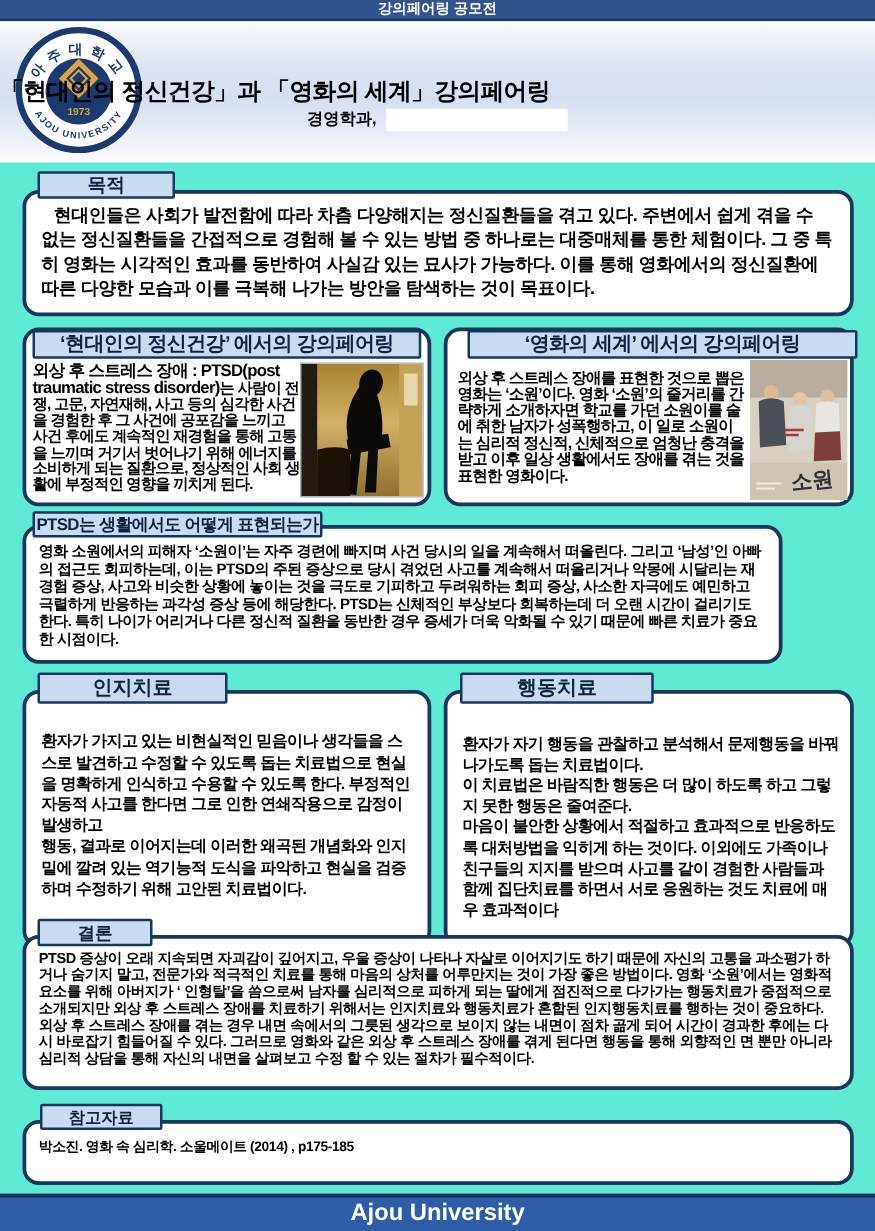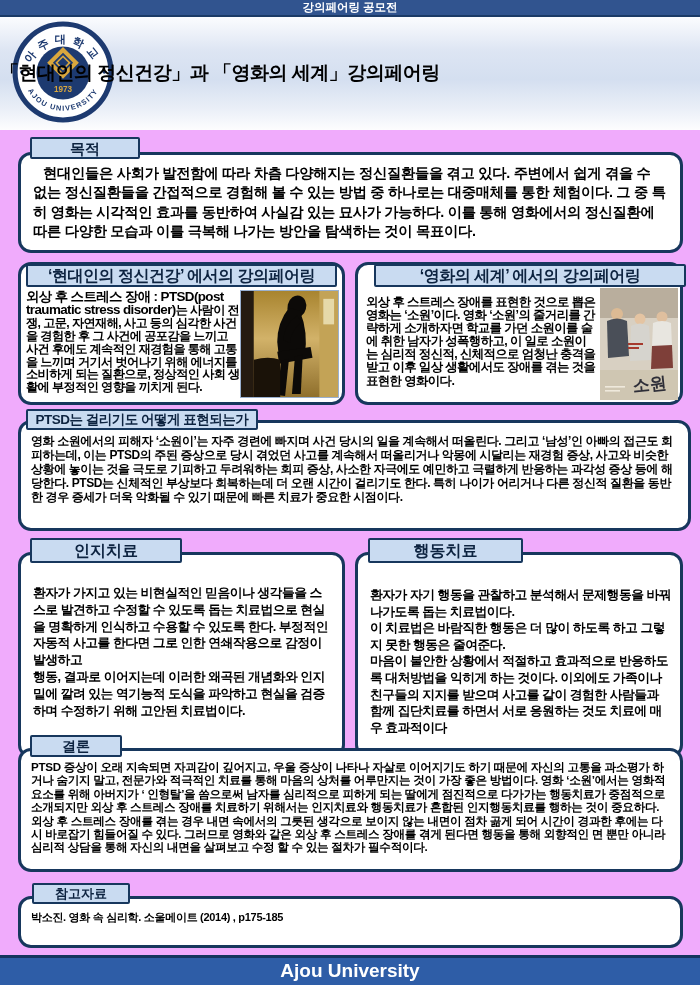--- a/index.html
+++ b/index.html
@@ -1,20 +1,20 @@
 <!DOCTYPE html>
 <html><head>
 <meta charset="utf-8">
 <style>
   * { margin:0; padding:0; box-sizing:border-box; }
   html,body { background:#dcdcdc; }
   body { font-family:"Liberation Sans","DejaVu Sans",sans-serif; }
   #poster {
     position:relative; width:700px; height:985px; margin:0 auto;
-    background:#f0abfc; overflow:hidden;
+    background:#5eead4; overflow:hidden;
   }
   
   .topbar {
     position:absolute; left:0; top:0; width:700px; height:17px;
     background:#31548f; border-bottom:2px solid #1b3a66;
     color:#fff; font-size:11.5px; font-weight:700; text-align:center; line-height:15px;
   }
   
   .header {
     position:absolute; left:0; top:17px; width:700px; height:113px;
@@ -56,21 +56,21 @@
   .tab-pl { left:26px; top:264px; width:311px; height:23px; font-size:16px; line-height:20px; letter-spacing:-0.5px; }
   .txt-pl { position:absolute; left:26px; top:291px; width:214px; font-size:12.2px; line-height:12.9px; letter-spacing:-0.6px; z-index:2; }
   .txt-pl .lead { font-size:13.4px; font-weight:800; }
   .img-silhouette { position:absolute; left:240px; top:290px; width:99px; height:108px; z-index:2; border:1px solid #9ab0cf; }
   .box-pr { left:355px; top:262px; width:328px; height:143px; }
   .tab-pr { left:363px; top:264px; width:312px; height:23px; font-size:16px; line-height:20px; letter-spacing:-0.5px;margin-left:11px; }
   .txt-pr { position:absolute; left:366px; top:296px; width:230px; font-size:12.4px; line-height:13.1px; letter-spacing:-0.6px; z-index:2; }
   .img-poster { position:absolute; left:600px; top:288px; width:78px; height:112px; z-index:2; }
   
   .tab-ex { left:26px; top:409px; width:232px; height:21px; font-size:13.5px; line-height:18px; letter-spacing:-0.5px; }
-  .box-ex { left:18px; top:420px; width:673px; height:111px; }
+  .box-ex { left:18px; top:420px; width:608px; height:111px; }
   .txt-ex { padding:12px 10px 0 10px; font-size:12px; line-height:13.9px; letter-spacing:-0.4px; }
   
   .tab-cog { left:30px; top:538px; width:152px; height:25px; font-size:16px; line-height:21px; }
   .box-cog { left:18px; top:552px; width:327px; height:206px; }
   .txt-cog { padding:30px 8px 0 12px; font-size:12.8px; line-height:16.8px; letter-spacing:-0.5px; white-space:pre-line; }
   .tab-beh { left:368px; top:538px; width:155px; height:25px; font-size:16px; line-height:21px; }
   .box-beh { left:355px; top:552px; width:328px; height:206px; }
   .txt-beh { padding:32px 8px 0 12px; font-size:12.8px; line-height:16.6px; letter-spacing:-0.5px; white-space:pre-line; }
   
   .tab-con { left:30px; top:735px; width:92px; height:22px; font-size:14px; line-height:18px; }
@@ -110,20 +110,23 @@
         <textPath href="#arcBot" startOffset="50%" text-anchor="middle">AJOU UNIVERSITY</textPath>
       </text>
       <circle cx="9.5" cy="50" r="1.6" fill="#1d3a70"></circle>
       <circle cx="90.5" cy="50" r="1.6" fill="#1d3a70"></circle>
       <circle cx="50" cy="51" r="26" fill="#1d3a70"></circle>
       <rect x="41" y="32" width="18" height="18" fill="none" stroke="#d9a73e" stroke-width="4" transform="rotate(45 50 41)"></rect>
       <rect x="45.5" y="36.5" width="9" height="9" fill="none" stroke="#d9a73e" stroke-width="1.6" transform="rotate(45 50 41)"></rect>
       <text x="50" y="70" font-size="8" font-weight="bold" fill="#d9a73e" text-anchor="middle">1973</text>
     </svg>
     <div class="h-subtitle">「현대인의 정신건강」과 「영화의 세계」강의페어링</div>
+    <div class="h-dept">
+      <span>경영학과,</span><span class="redacted"></span>
+    </div>
   </div>
 
   <div class="tab tab-purpose">
     <span>목적</span>
   </div>
   <div class="box box-purpose">
     <div class="bodytext txt-purpose">현대인들은 사회가 발전함에 따라 차츰 다양해지는 정신질환들을 겪고 있다. 주변에서 쉽게 겪을 수 없는 정신질환들을 간접적으로 경험해 볼 수 있는 방법 중 하나로는 대중매체를 통한 체험이다. 그 중 특히 영화는 시각적인 효과를 동반하여 사실감 있는 묘사가 가능하다.  이를 통해 영화에서의 정신질환에 따른 다양한 모습과 이를 극복해 나가는 방안을 탐색하는 것이 목표이다.</div>
   </div>
 
   <div class="box box-pl"></div>
@@ -175,21 +178,21 @@
       <path d="M52,58 L72,57 L73,80 L51,81 Z" fill="#7e3f39"></path>
     </g>
     <rect x="28" y="55" width="15" height="2" fill="#a63a2e"></rect>
     <rect x="28" y="59" width="11" height="2" fill="#a63a2e"></rect>
     <text x="50" y="102" font-size="17" font-weight="bold" fill="#2e2e38" text-anchor="middle" transform="rotate(-6 50 100)" font-family="'Liberation Serif','DejaVu Serif',serif">소원</text>
     <rect x="5" y="98" width="20" height="1.6" fill="#efe9dc"></rect>
     <rect x="5" y="102" width="15" height="1.6" fill="#efe9dc"></rect>
   </svg>
 
   <div class="tab tab-ex">
-    <span>PTSD는 걸리기도 어떻게 표현되는가</span>
+    <span>PTSD는 생활에서도 어떻게 표현되는가</span>
   </div>
   <div class="box box-ex">
     <div class="bodytext txt-ex">영화 소원에서의 피해자 ‘소원이’는  자주 경련에 빠지며 사건 당시의 일을 계속해서 떠올린다. 그리고 ‘남성’인 아빠의 접근도 회피하는데, 이는 PTSD의 주된 증상으로 당시 겪었던 사고를 계속해서 떠올리거나 악몽에 시달리는 재경험 증상, 사고와 비슷한 상황에 놓이는 것을 극도로 기피하고 두려워하는 회피 증상, 사소한 자극에도 예민하고 극렬하게 반응하는 과각성 증상 등에 해당한다. PTSD는 신체적인 부상보다 회복하는데 더 오랜 시간이 걸리기도 한다. 특히 나이가 어리거나 다른 정신적 질환을 동반한 경우 증세가 더욱 악화될 수 있기 때문에 빠른 치료가 중요한 시점이다.</div>
   </div>
 
   <div class="tab tab-cog">
     <span>인지치료</span>
   </div>
   <div class="box box-cog">
     <div class="bodytext txt-cog">환자가 가지고 있는 비현실적인 믿음이나 생각들을 스스로 발견하고 수정할 수 있도록 돕는 치료법으로 현실을 명확하게 인식하고 수용할 수 있도록 한다. 부정적인 자동적 사고를 한다면 그로 인한 연쇄작용으로 감정이 발생하고

